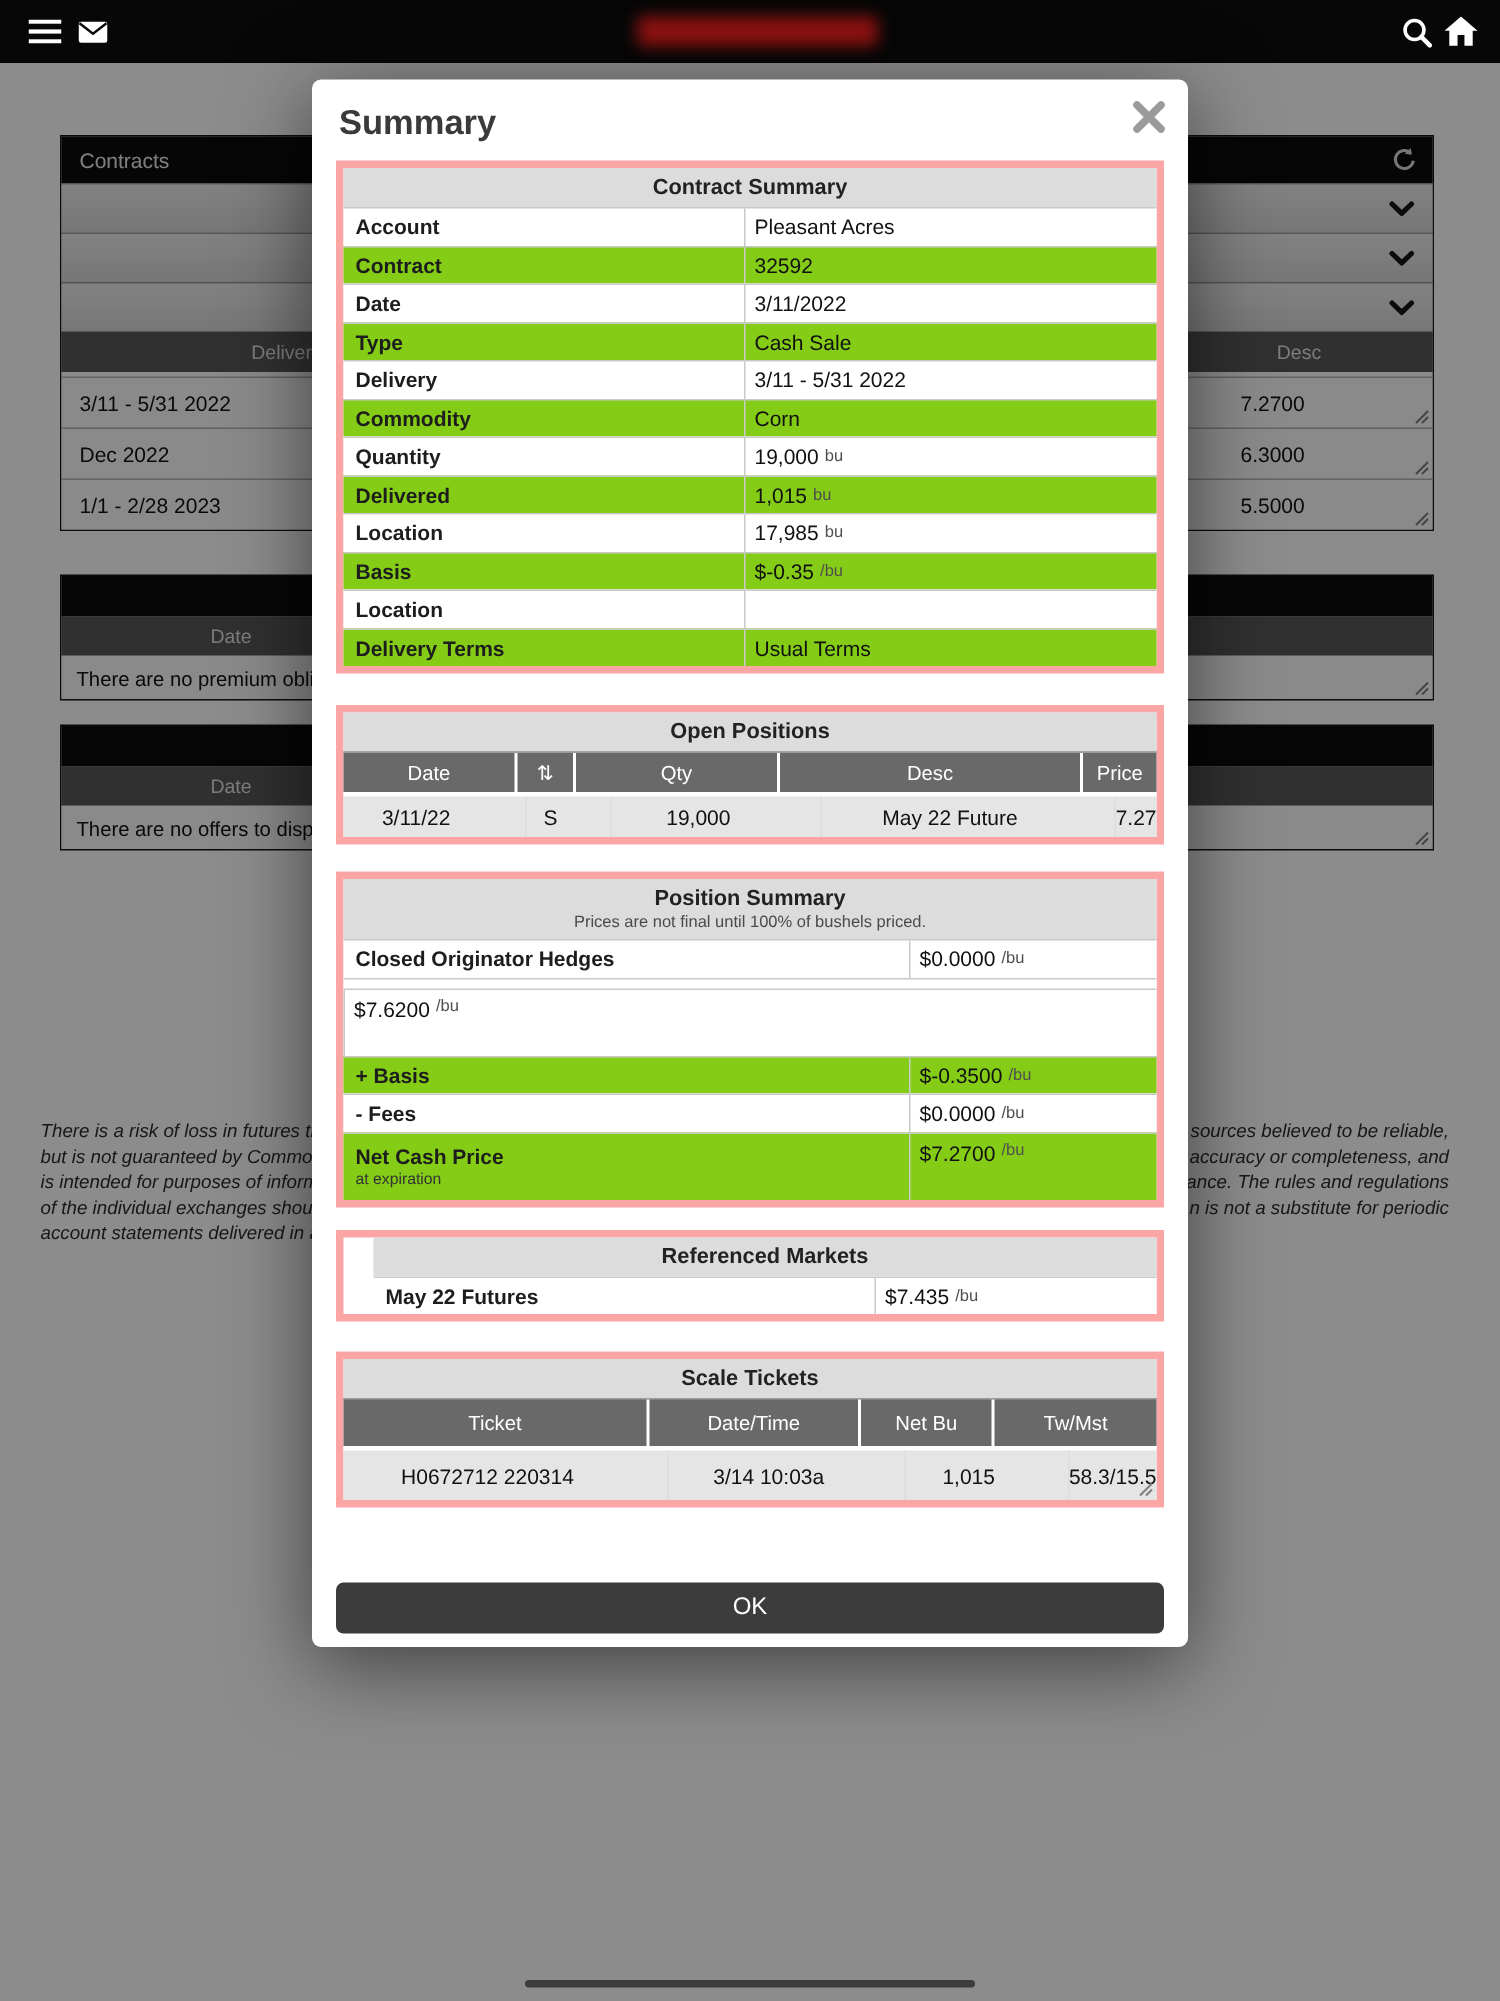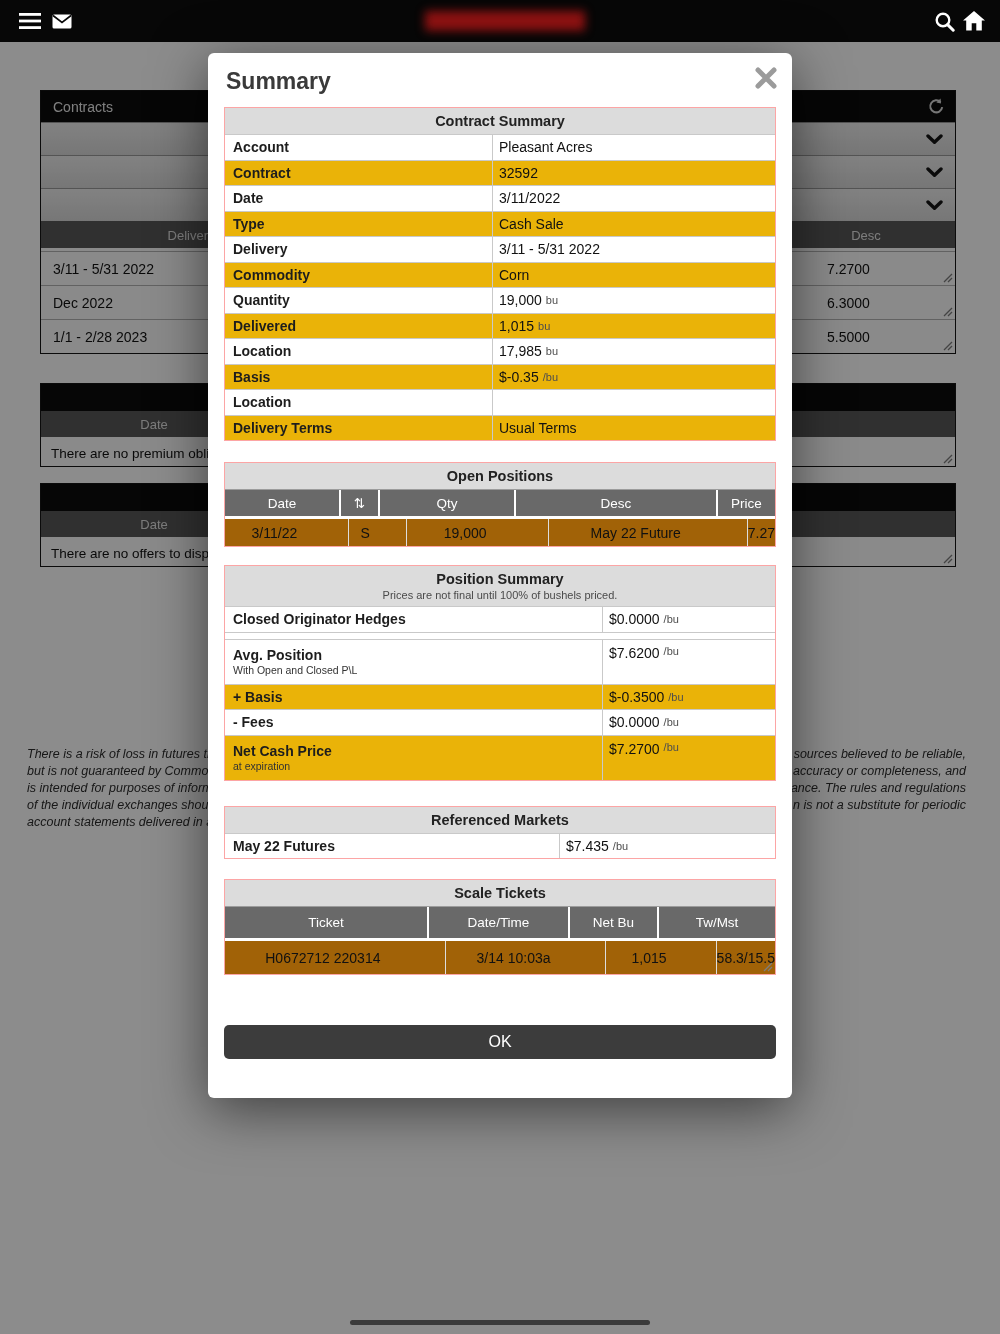--- a/index.html
+++ b/index.html
@@ -40,42 +40,42 @@
 
   
   .home-indicator { position:absolute; left:350px; top:1320px; width:300px; height:5px; border-radius:3px; background:#3b3b3b; z-index:20; }
 
   
   .modal { position:absolute; left:208px; top:53px; width:584px; height:1045px; background:#fff; border-radius:6px; z-index:40; box-shadow:0 12px 55px rgba(0,0,0,0.55); }
   .modal-title { padding:15px 0 0 18px; font-size:23px; font-weight:600; color:#3a3a3a; }
   .modal-close { position:absolute; right:14px; top:13px; width:24px; height:24px; cursor:pointer; }
   .mbody { padding:12px 16px 0 16px; }
 
-  .tbl { border:1px solid #fca5a5; background:#fff; }
+  .tbl { border:5px solid #fca5a5; background:#fff; }
   .tbl-cap { background:#dcdcdc; text-align:center; font-weight:bold; font-size:14.5px; color:#222; padding:5px 0; }
   .tbl-cap .sub { display:block; font-weight:normal; font-size:11px; color:#4a4a4a; margin-top:2px; }
 
   .kv { display:flex; align-items:stretch; border-top:1px solid #c9c9c9; min-height:25.5px; font-size:14px; background:#fff; }
-  .kv.alt { background:#eab308; }
+  .kv.alt { background:#84cc16; }
   .kv .k { width:267px; padding:3px 4px 3px 8px; font-weight:bold; color:#1d1d1d; display:flex; align-items:center; }
   .kv .v { flex:1; border-left:1px solid #c9c9c9; padding:3px 4px 3px 6px; display:flex; align-items:center; color:#111; }
   .unit { font-size:11px; color:#4e4e4e; margin-left:4px; }
 
   .ps .k { width:377px; flex-direction:column; align-items:flex-start; justify-content:center; }
   .ps .k .sub { font-weight:normal; font-size:10.5px; color:#333; margin-top:1px; }
   .ps-spacer { height:7px; border-top:1px solid #c9c9c9; background:#fff; }
   .ps .tall { min-height:45px; }
   .ps .tall .v { align-items:flex-start; padding-top:5px; }
   .rm .k { width:334px; }
 
   .grid-head { display:flex; background:#696969; color:#fff; font-size:13.5px; border-top:1px solid #9c9c9c; }
   .grid-head .c { display:flex; align-items:center; justify-content:center; }
   .grid-head .c + .c { border-left:2px solid #fff; }
   .gapw { height:3px; background:#fff; }
-  .grid-row { display:flex; background:#a16207; position:relative; font-size:14px; color:#111;gap:24px; }
+  .grid-row { display:flex; background:#e5e5e5; position:relative; font-size:14px; color:#111;gap:24px; }
   .grid-row .c { display:flex; align-items:center; justify-content:center; }
   .grid-row .c + .c { border-left:1px solid #ddd; }
   .h26 .c { height:26px; } .h27 .c { height:27px; } .h31 .c { height:31px;text-align:center; } .h33 .c { height:33px; }
   .w114 { width:114px; } .w39 { width:39px; } .w116 { width:136px; } .w202 { width:202px; }
   .w144 { width:141px; } .w89 { width:89px; } .fx { flex:1; }
 
   .ok-btn { margin-top:50px; height:34px; background:#3c3c3c; border-radius:5px; color:#fff; font-size:16px; display:flex; align-items:center; justify-content:center; cursor:pointer; }
 </style>
 </head>
 <body>
@@ -341,24 +341,20 @@
         </div>
         <div class="kv">
           <div class="k">Closed Originator Hedges</div>
           <div class="v">
               <span>$0.0000</span>
               <span class="unit">/bu</span>
             </div>
         </div>
         <div class="ps-spacer"></div>
         <div class="kv tall">
-          <div class="k">
-            <span>Avg. Position</span>
-            <span class="sub">With Open and Closed P\L</span>
-          </div>
           <div class="v">
               <span>$7.6200</span>
               <span class="unit">/bu</span>
             </div>
         </div>
         <div class="kv alt">
           <div class="k">+ Basis</div>
           <div class="v">
               <span>$-0.3500</span>
               <span class="unit">/bu</span>
@@ -376,21 +372,21 @@
             <span>Net Cash Price</span>
             <span class="sub">at expiration</span>
           </div>
           <div class="v">
               <span>$7.2700</span>
               <span class="unit">/bu</span>
             </div>
         </div>
       </div>
 
-      <div class="tbl rm" style="margin-top:25px;">
+      <div class="tbl rm" style="margin-top:15px;padding-left:20px;">
         <div class="tbl-cap">Referenced Markets</div>
         <div class="kv">
           <div class="k">May 22 Futures</div>
           <div class="v">
               <span>$7.435</span>
               <span class="unit">/bu</span>
             </div>
         </div>
       </div>
 

